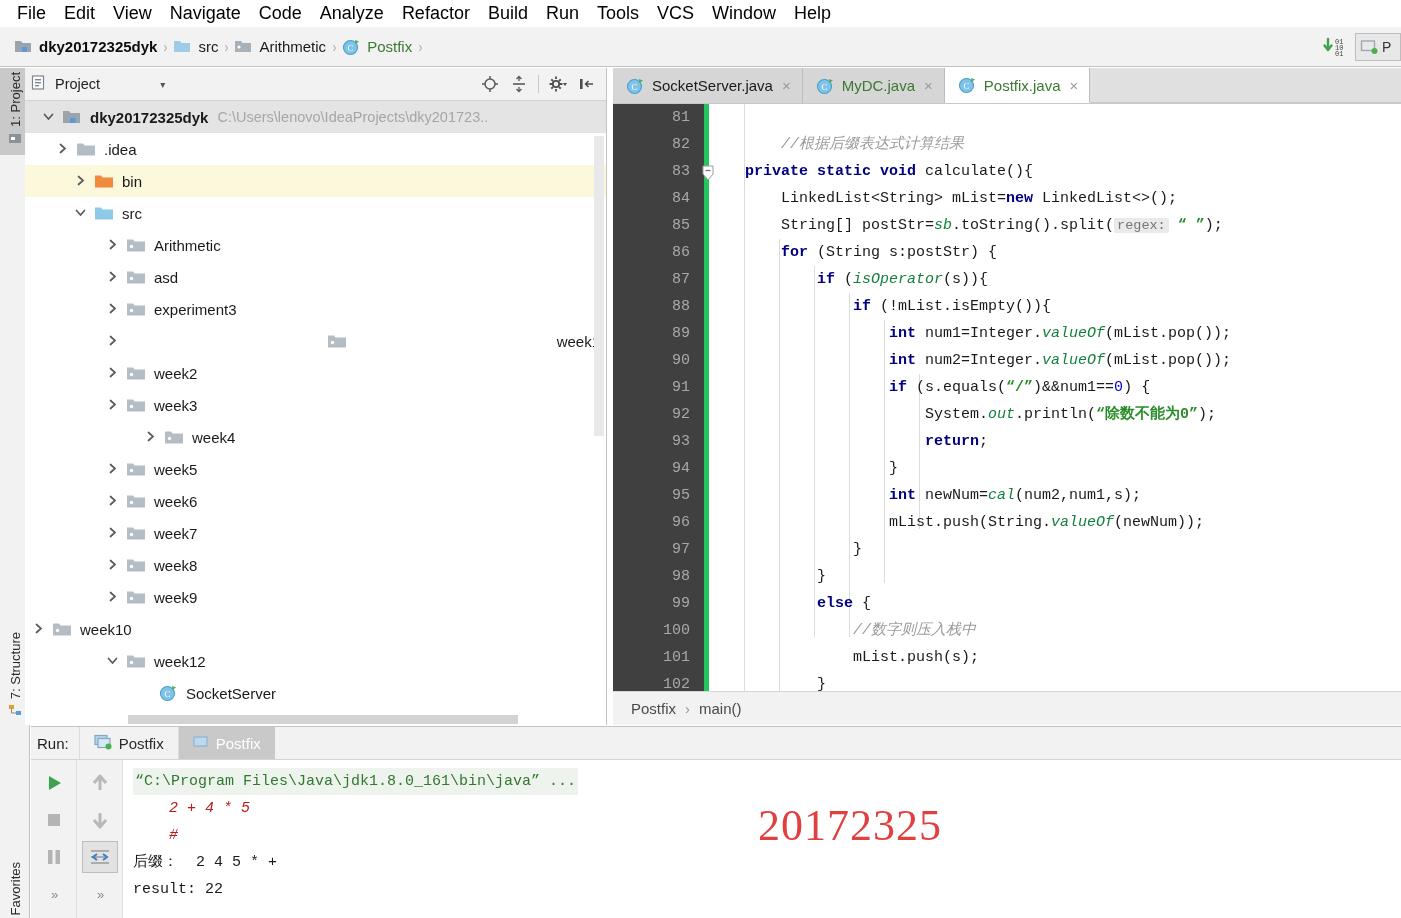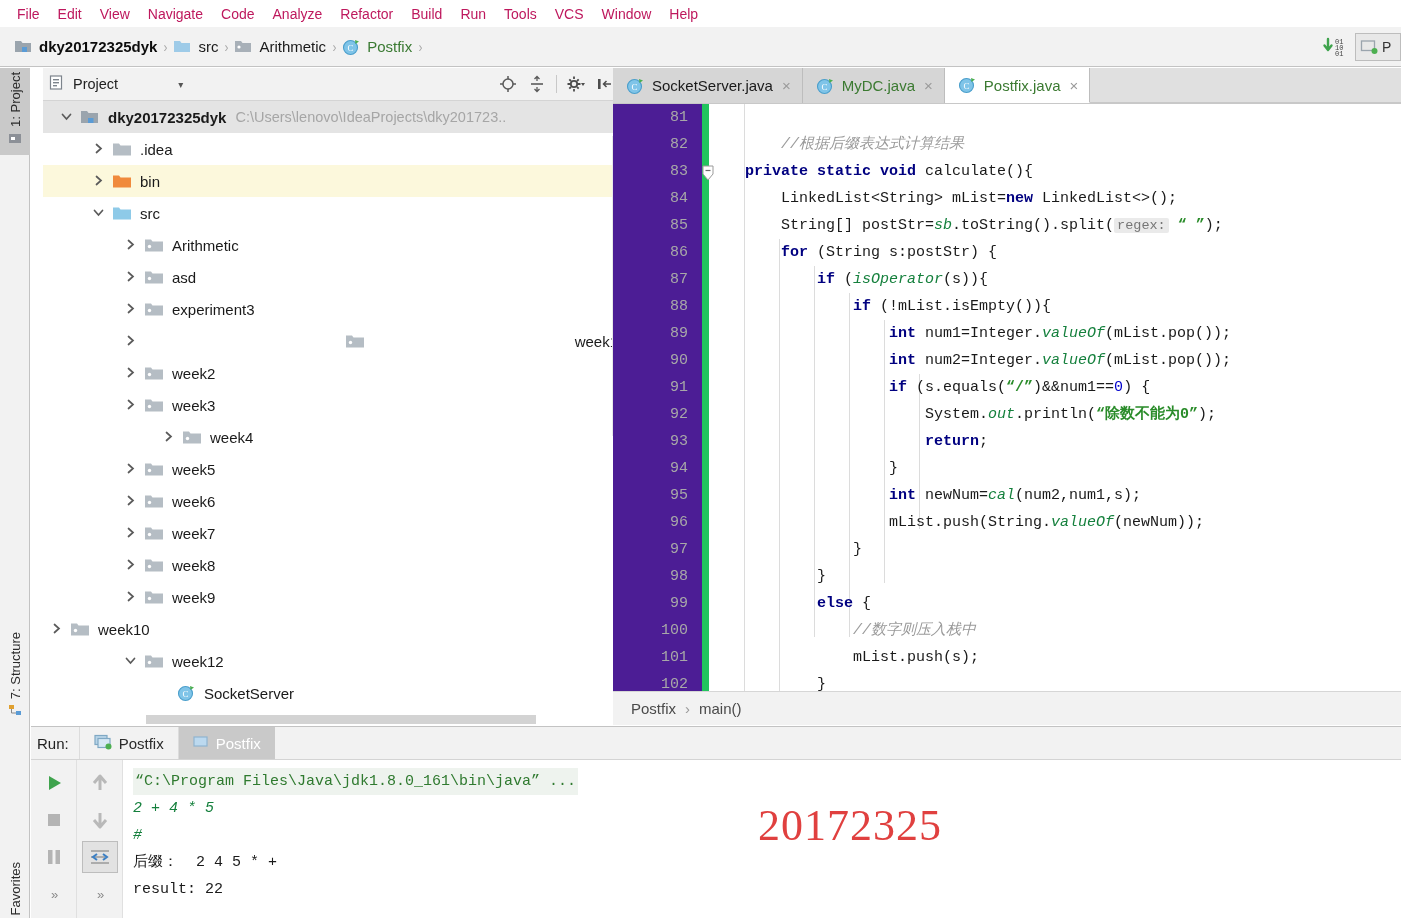--- a/index.html
+++ b/index.html
@@ -16,22 +16,22 @@
 
   
   .menubar {
     position: absolute; left: 0; top: 0; width: 1401px; height: 27px;
     background: #ffffff;
     display: flex; align-items: center;
     padding-left: 8px;
   }
   .menu-item {
     padding: 2px 9px;
-    font-size: 14px;
-    color: #be185d;
+    font-size: 18px;
+    color: #000000;
     white-space: nowrap;
     cursor: default;
   }
 
   
   .navbar {
     position: absolute; left: 0; top: 27px; width: 1401px; height: 40px;
     background: #f2f2f2;
     border-bottom: 1px solid #c3c3c3;
     display: flex; align-items: center;
@@ -71,21 +71,21 @@
   .vtab .vlabel {
     writing-mode: vertical-rl;
     transform: rotate(180deg);
     font-size: 13px; color: #2b2b2b;
     white-space: nowrap; padding: 4px 0;
   }
   .vtab.active { background: #c9c9c9; }
 
   
   .projpanel {
-    position: absolute; left: 43px; top: 68px; width: 582px; height: 657px;
+    position: absolute; left: 25px; top: 68px; width: 582px; height: 657px;
     background: #ffffff; border-right: 1px solid #c3c3c3;
   }
   .proj-header {
     height: 33px; background: #f2f2f2; border-bottom: 1px solid #d4d4d4;
     display: flex; align-items: center; padding: 0 6px;
   }
   .proj-title { font-size: 14.5px; color: #222; margin-left: 7px; }
   .proj-caret { margin-left: 60px; color: #555; font-size: 10px; }
   .proj-tools { margin-left: auto; display: flex; align-items: center; gap: 3px; }
   .itool { width: 26px; height: 24px; display:flex; align-items:center; justify-content:center; }
@@ -139,21 +139,21 @@
   .etab .name.dark { color: #1a1a1a; }
   .etab .x { color: #9a9a9a; font-size: 15px; margin-left: 2px; }
   .tabfill { flex: 1; background: #e0e0e0; border-bottom: 1px solid #c8c8c8; }
 
   .codewrap {
     position: absolute; top: 36px; left: 0; right: 0; bottom: 34px;
     background: #fff; overflow: hidden;
   }
   .gutter {
     position: absolute; left: 0; top: 0; width: 96px; height: 100%;
-    background: #4c1d95; border-right: 7px solid #22c55e;
+    background: #404040; border-right: 5px solid #22c55e;
   }
   .gline {
     height: 27px; line-height: 27px; text-align: right;
     padding-right: 14px; color: #a8a8a8;
     font-family: "Liberation Mono", monospace; font-size: 15px;
   }
   .foldmark {
     position: absolute; left: 88px; top: 61px; width: 14px; height: 20px;
   }
   .codearea {
@@ -203,21 +203,21 @@
   }
   .rtbtn { width: 36px; height: 32px; display:flex; align-items:center; justify-content:center; margin-bottom: 5px; }
   .rtbtn.boxed { background: #e2e2e2; border: 1px solid #bdbdbd; }
   .console {
     flex: 1; position: relative; padding: 8px 0 0 10px;
     font-family: "Liberation Mono", monospace; font-size: 15px;
     overflow: hidden;
   }
   .coline { height: 27px; line-height: 27px; white-space: pre; }
   .co-cmd { background: #eef3ee; color: #2f7a2f; display:inline-block; padding: 0 2px; }
-  .co-green { color: #15803d; font-style: italic; }
+  .co-green { color: #b91c1c; font-style: italic; margin-left: 36px; }
   .co-plain { color: #1a1a1a; }
   .watermark {
     position: absolute; left: 758px; top: 800px;
     font-family: "Liberation Serif", serif;
     font-size: 44px; color: #e0403f; letter-spacing: 1px;
     pointer-events: none;
   }
   .chev { font-size: 13px; color: #8a8a8a; letter-spacing: -2px; }
 </style>
 </head>
@@ -381,21 +381,21 @@
               </svg></span>
             <span class="ticon">
               <svg width="20" height="18" viewBox="0 0 20 18">
                 <path d="M1 3 L7 3 L8.5 5 L18 5 L18 15 L1 15 Z" fill="#9aa4ad"></path>
                 <rect x="8" y="10" width="5.5" height="5" fill="#5a9bd5"></rect>
               </svg>
             </span>
             <span class="tlabel bold">dky20172325dyk</span>
             <span class="tpath">C:\Users\lenovo\IdeaProjects\dky201723..</span>
           </div>
-          <div class="trow" style="padding-left: 42px;">
+          <div class="trow" style="padding-left: 24px;">
             <span class="tw"><svg width="13" height="13" viewBox="0 0 13 13">
                 <path d="M4.5 2.5 L9 6.5 L4.5 10.5" stroke="#5a5a5a" stroke-width="1.7" fill="none" stroke-linecap="round"></path>
               </svg></span>
             <span class="ticon">
               <svg width="20" height="17" viewBox="0 0 20 17">
                 <path d="M1 2.5 L7 2.5 L8.5 4.5 L19 4.5 L19 14.5 L1 14.5 Z" fill="#b5bdc4"></path>
               </svg>
             </span>
             <span class="tlabel">.idea</span>
           </div>

